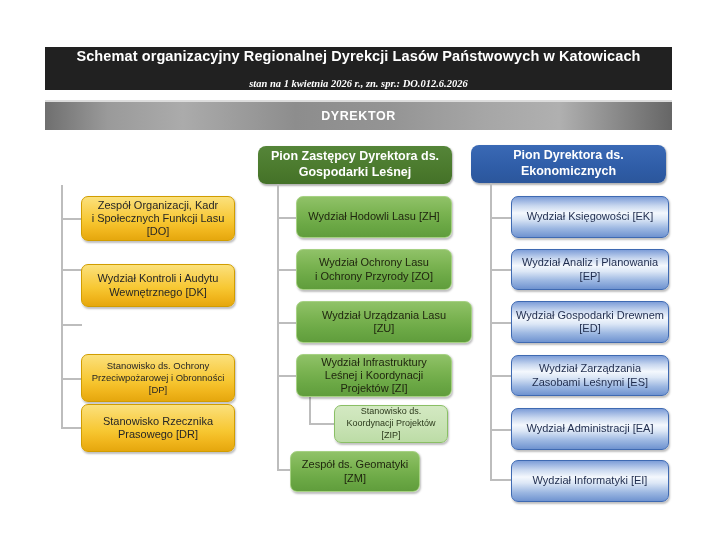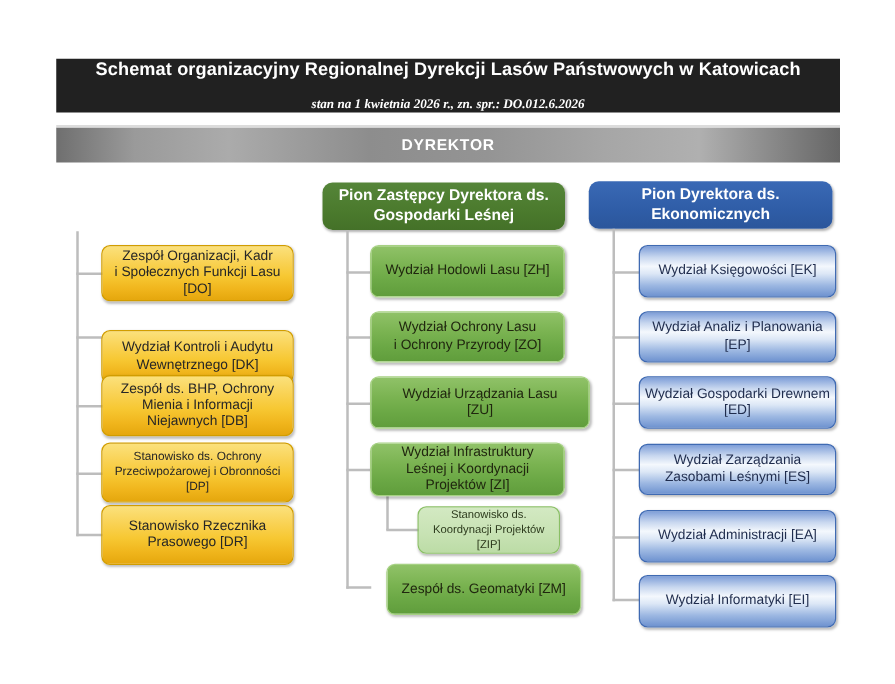--- a/index.html
+++ b/index.html
@@ -91,21 +91,21 @@
   #n-db { left: 81px; top: 300px; width: 154px; height: 49px; }
   #n-dp { left: 81px; top: 354px; width: 154px; height: 48px; }
   #n-dr { left: 81px; top: 404px; width: 154px; height: 48px; }
 
   
   #n-zh  { left: 296px; top: 196px; width: 156px; height: 42px; }
   #n-zo  { left: 296px; top: 249px; width: 156px; height: 41px; }
   #n-zu  { left: 296px; top: 301px; width: 176px; height: 42px; }
   #n-zi  { left: 296px; top: 354px; width: 156px; height: 43px; }
   #n-zip { left: 334px; top: 405px; width: 114px; height: 38px; }
-  #n-zm  { left: 309px; top: 451px; width: 156px; height: 41px; }
+  #n-zm  { left: 290px; top: 451px; width: 130px; height: 41px; }
 
   
   #n-ek { left: 511px; top: 196px; width: 158px; height: 42px; }
   #n-ep { left: 511px; top: 249px; width: 158px; height: 41px; }
   #n-ed { left: 511px; top: 301px; width: 158px; height: 42px; }
   #n-es { left: 511px; top: 355px; width: 158px; height: 41px; }
   #n-ea { left: 511px; top: 408px; width: 158px; height: 42px; }
   #n-ei { left: 511px; top: 460px; width: 158px; height: 42px; }
 
   
@@ -153,23 +153,20 @@
   <div class="conn h" style="left:490px; top:322px; width:22px;"></div>
   <div class="conn h" style="left:490px; top:375px; width:22px;"></div>
   <div class="conn h" style="left:490px; top:429px; width:22px;"></div>
   <div class="conn h" style="left:490px; top:479px; width:22px;"></div>
 
   <div class="node node-yellow" id="n-do">Zespół Organizacji, Kadr
 i Społecznych Funkcji Lasu
 [DO]</div>
   <div class="node node-yellow" id="n-dk">Wydział Kontroli i Audytu
 Wewnętrznego [DK]</div>
-  <div class="node node-yellow" id="n-db">Zespół ds. BHP, Ochrony
-Mienia i Informacji
-Niejawnych [DB]</div>
   <div class="node node-yellow small" id="n-dp">Stanowisko ds. Ochrony
 Przeciwpożarowej i Obronności
 [DP]</div>
   <div class="node node-yellow" id="n-dr">Stanowisko Rzecznika
 Prasowego [DR]</div>
 
   <div class="node node-green" id="n-zh">Wydział Hodowli Lasu [ZH]</div>
   <div class="node node-green" id="n-zo">Wydział Ochrony Lasu
 i Ochrony Przyrody [ZO]</div>
   <div class="node node-green" id="n-zu">Wydział Urządzania Lasu

